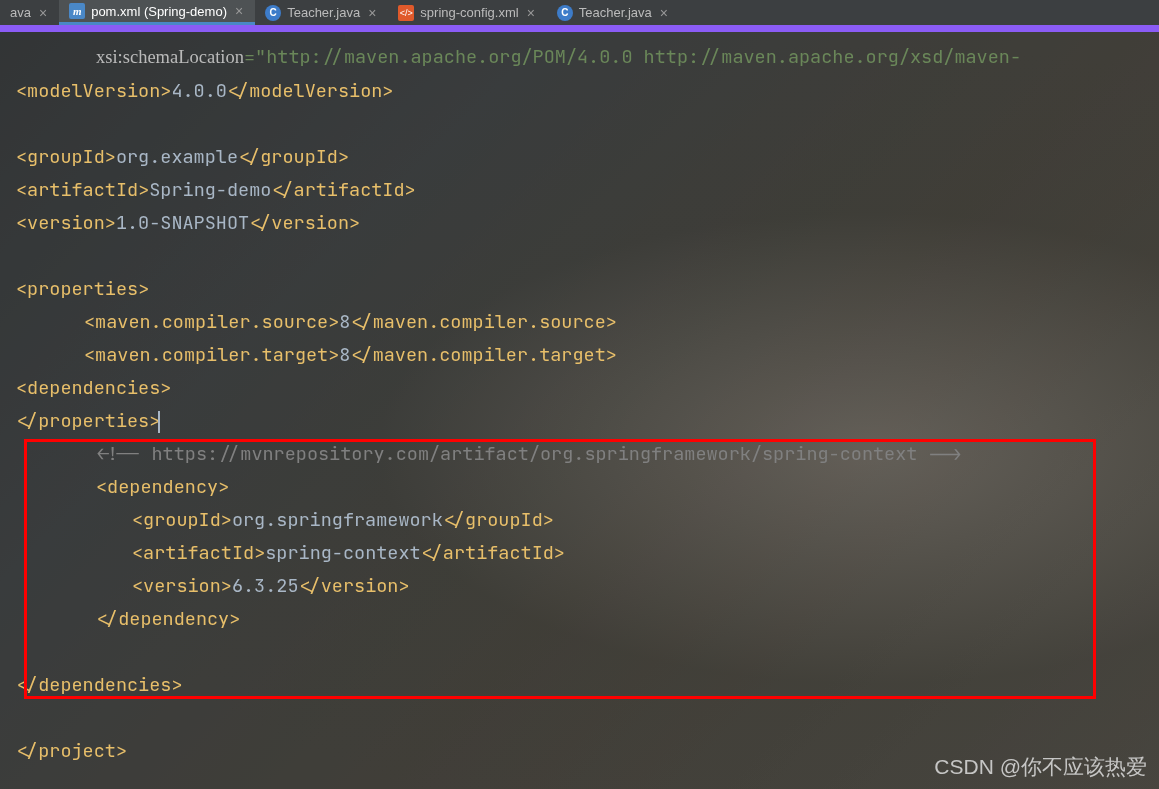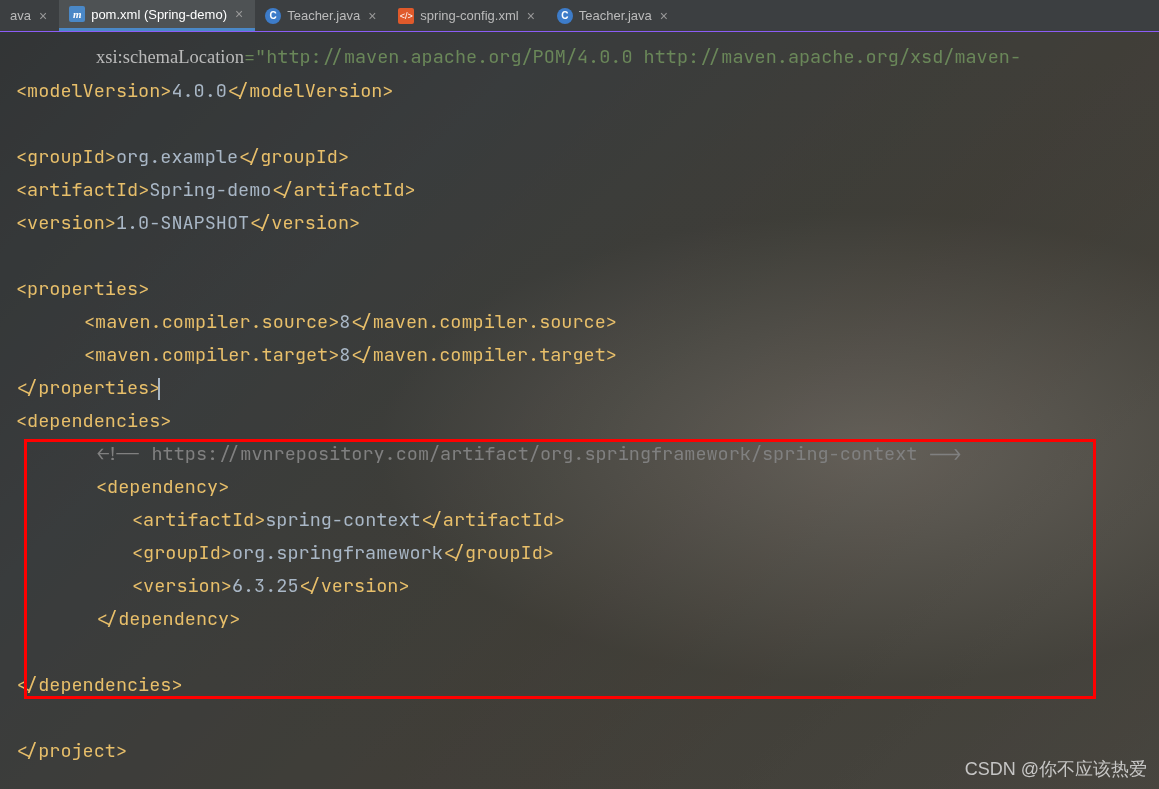--- a/index.html
+++ b/index.html
@@ -11,21 +11,21 @@
   font-size: 18.5px;
   overflow: hidden;
   position: relative;
   color: #a9b7c6;
 }
 .tabs {
   display: flex;
   background: #3c3f41;
   height: 32px;
   align-items: center;
-  border-bottom: 1px solid #8b5cf6;
+  border-bottom: 7px solid #8b5cf6;
   font-family: -apple-system, 'Segoe UI', sans-serif;
   font-size: 13px;
 }
 .tab {
   display: flex;
   align-items: center;
   padding: 0 10px;
   height: 100%;
   color: #bbb;
   gap: 6px;
@@ -108,21 +108,21 @@
   height: 22px;
   vertical-align: middle;
   margin-left: -2px;
 }
 .watermark {
   position: absolute;
   bottom: 8px;
   right: 12px;
   color: #ddd;
   font-family: sans-serif;
-  font-size: 18px;
+  font-size: 21px;
   opacity: 0.85;
 }
 .bg-overlay {
   position: absolute;
   top: 32px; left: 0; right: 0; bottom: 0;
   background: radial-gradient(ellipse at 75% 55%, rgba(200,190,180,0.25) 0%, rgba(60,60,50,0.15) 40%, transparent 70%);
   pointer-events: none;
 }
 .editor-bg {
   position: absolute;
@@ -168,26 +168,26 @@
   <div class="line indent15"><span class="attr">xsi:schemaLocation</span><span class="val">=</span><span class="val">"http://maven.apache.org/POM/4.0.0 http://maven.apache.org/xsd/maven-</span></div>
   <div class="line indent1"><span class="tag">&lt;<span>modelVersion</span>&gt;</span><span class="text">4.0.0</span><span class="tag">&lt;/<span>modelVersion</span>&gt;</span></div>
   <div class="line">&nbsp;</div>
   <div class="line indent1"><span class="tag">&lt;<span>groupId</span>&gt;</span><span class="text">org.example</span><span class="tag">&lt;/<span>groupId</span>&gt;</span></div>
   <div class="line indent1"><span class="tag">&lt;<span>artifactId</span>&gt;</span><span class="text">Spring-demo</span><span class="tag">&lt;/<span>artifactId</span>&gt;</span></div>
   <div class="line indent1"><span class="tag">&lt;<span>version</span>&gt;</span><span class="text">1.0-SNAPSHOT</span><span class="tag">&lt;/<span>version</span>&gt;</span></div>
   <div class="line">&nbsp;</div>
   <div class="line indent1"><span class="tag">&lt;<span>properties</span>&gt;</span></div>
   <div class="line indent2"><span class="tag">&lt;<span>maven.compiler.source</span>&gt;</span><span class="text">8</span><span class="tag">&lt;/<span>maven.compiler.source</span>&gt;</span></div>
   <div class="line indent2"><span class="tag">&lt;<span>maven.compiler.target</span>&gt;</span><span class="text">8</span><span class="tag">&lt;/<span>maven.compiler.target</span>&gt;</span></div>
+  <div class="line indent1"><span class="tag">&lt;<span>dependencies</span>&gt;</span></div>
   <div class="line indent1"><span class="tag">&lt;/<span>properties</span>&gt;</span><span class="cursor"></span></div>
-  <div class="line indent1"><span class="tag">&lt;<span>dependencies</span>&gt;</span></div>
   <div class="line indent3"><span class="comment">&lt;!-- https://mvnrepository.com/artifact/org.springframework/spring-context --&gt;</span></div>
   <div class="line indent3"><span class="tag">&lt;<span>dependency</span>&gt;</span></div>
+  <div class="line indent4"><span class="tag">&lt;<span>groupId</span>&gt;</span><span class="text">org.springframework</span><span class="tag">&lt;/<span>groupId</span>&gt;</span></div>
   <div class="line indent4"><span class="tag">&lt;<span>artifactId</span>&gt;</span><span class="text">spring-context</span><span class="tag">&lt;/<span>artifactId</span>&gt;</span></div>
-  <div class="line indent4"><span class="tag">&lt;<span>groupId</span>&gt;</span><span class="text">org.springframework</span><span class="tag">&lt;/<span>groupId</span>&gt;</span></div>
   <div class="line indent4"><span class="tag">&lt;<span>version</span>&gt;</span><span class="text">6.3.25</span><span class="tag">&lt;/<span>version</span>&gt;</span></div>
   <div class="line indent3"><span class="tag">&lt;/<span>dependency</span>&gt;</span></div>
   <div class="line">&nbsp;</div>
   <div class="line indent1"><span class="tag">&lt;/<span>dependencies</span>&gt;</span></div>
   <div class="line">&nbsp;</div>
   <div class="line"><span class="tag">&lt;/<span>project</span>&gt;</span></div>
 
   <div class="redbox" id="redbox" style="top: 407px; left: 24px; width: 1072px; height: 260px;"></div>
 </div>
 

